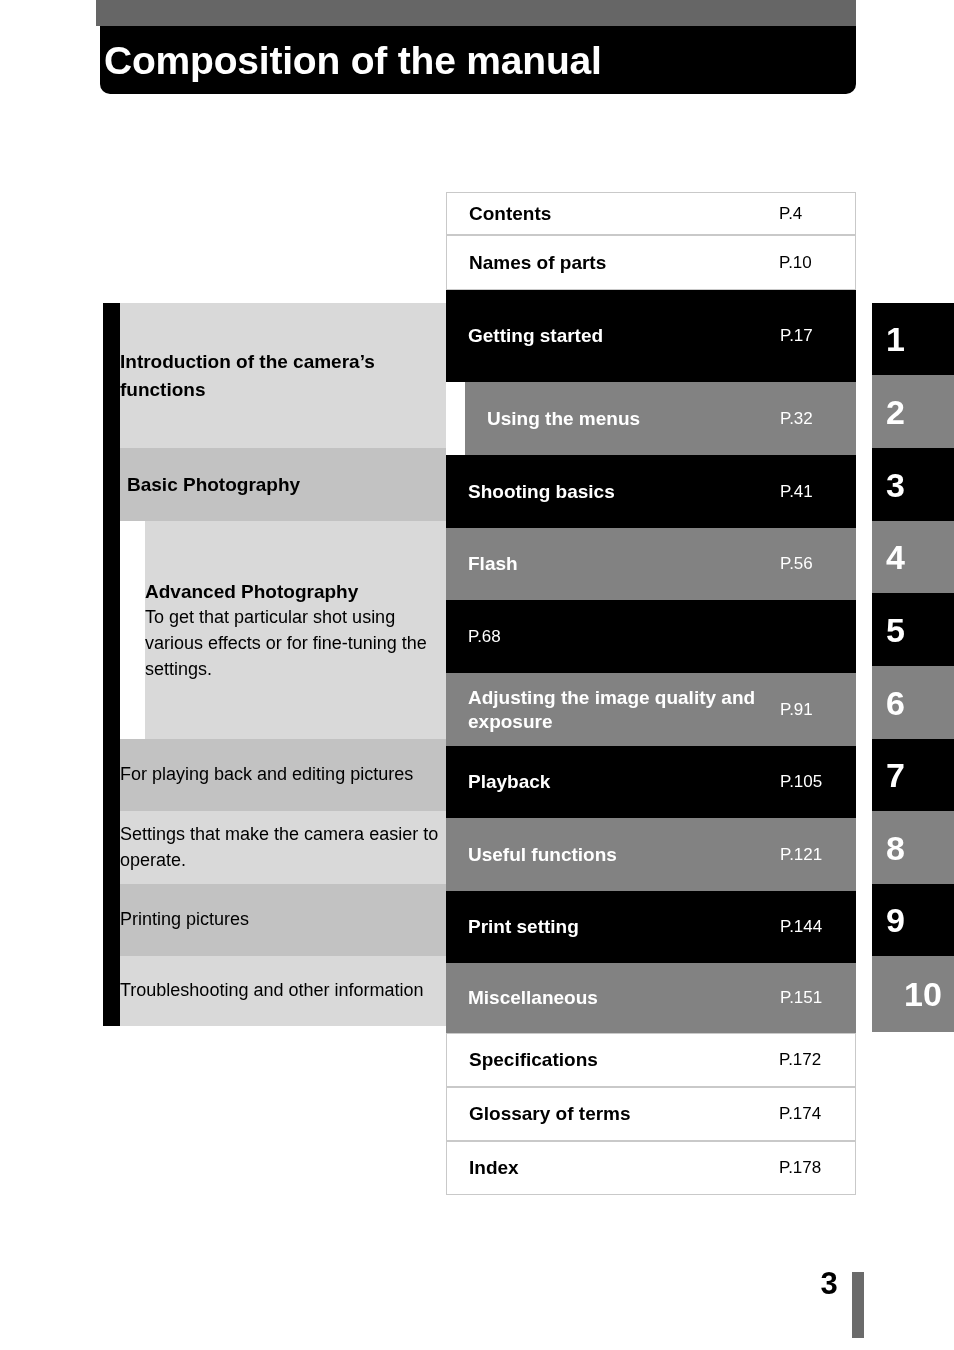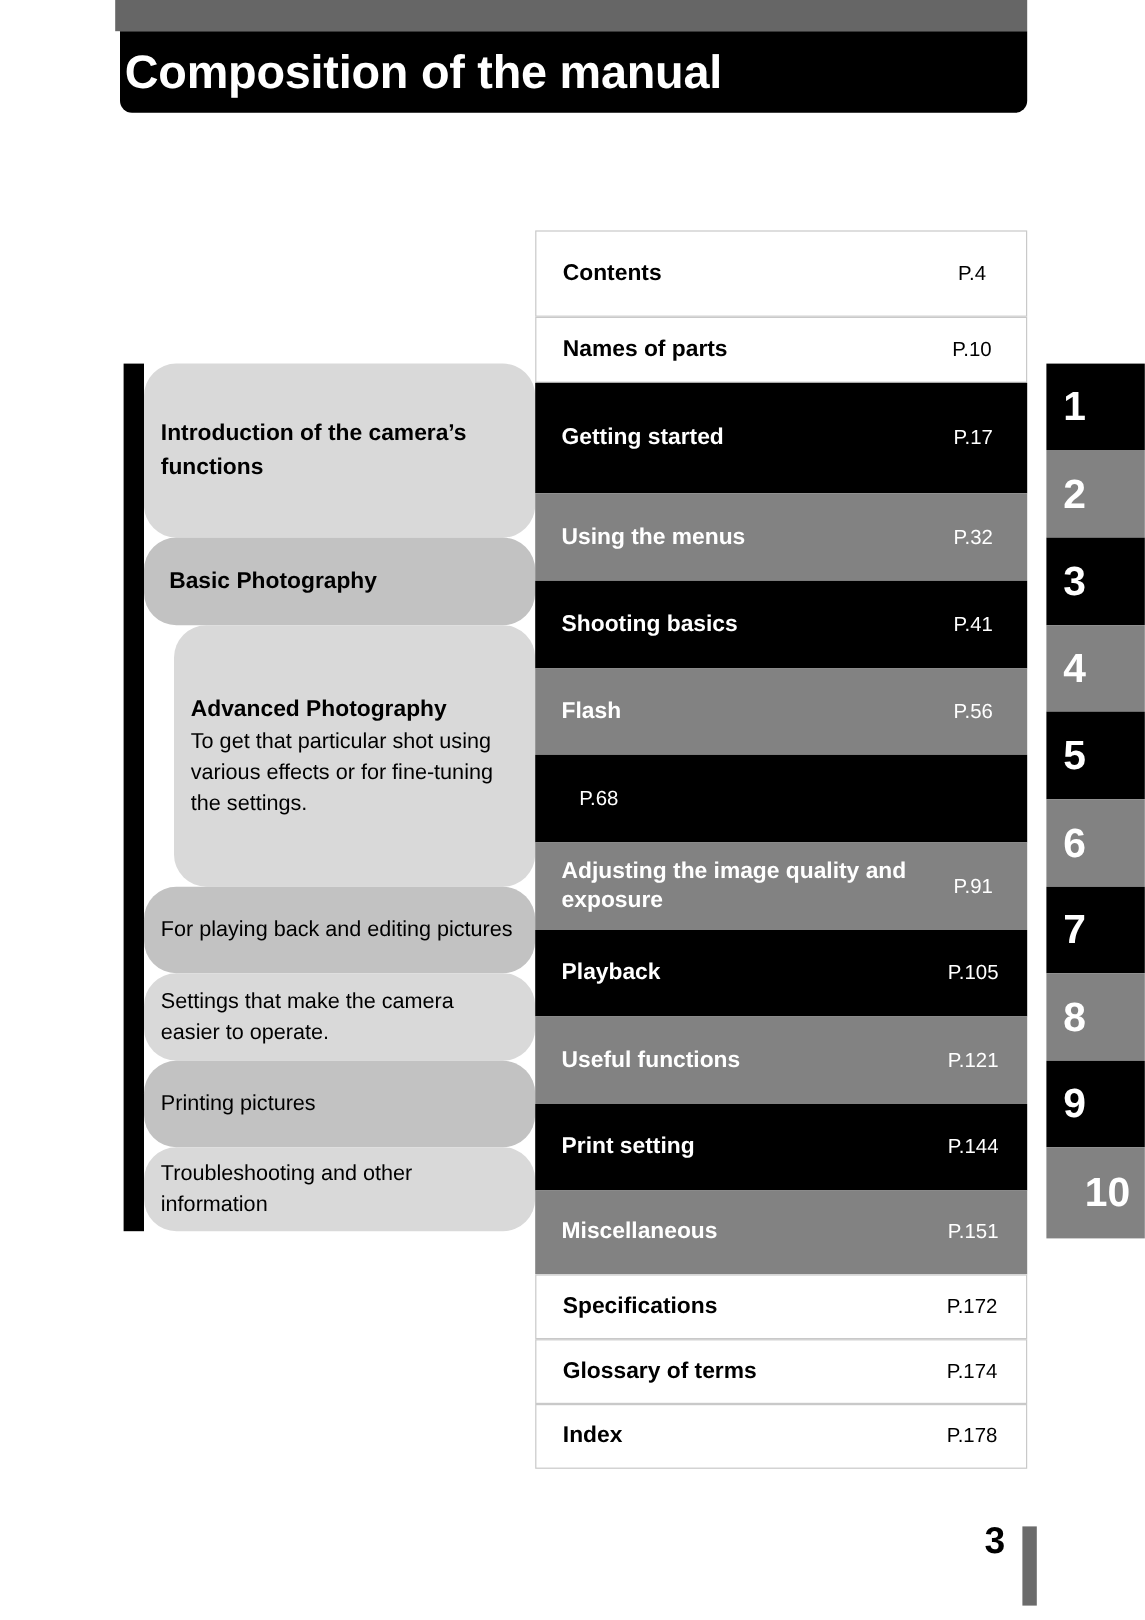--- a/index.html
+++ b/index.html
@@ -25,43 +25,42 @@
 
   
   .diagram{position:absolute;left:0;top:0;width:954px;height:1210px;}
 
   
   .accent-bar{position:absolute;left:103px;top:303px;width:17px;height:723px;background:#000000;}
 
   
   .left-col{position:absolute;left:120px;top:303px;width:326px;}
   .left-row{
-    box-sizing:border-box;padding:0 14px;
+    box-sizing:border-box;padding:0 0;
     display:flex;flex-direction:column;justify-content:center;
     color:#000000;
-    border-radius:27px;
   }
   .left-row .lr-title{font-size:19px;font-weight:bold;line-height:1.45;}
   .left-row .lr-desc{font-size:18px;font-weight:normal;line-height:1.42;}
   .left-row.shade-a{background:#d9d9d9;}
   .left-row.shade-b{background:#c2c2c2;}
 
   
   .mid-col{position:absolute;left:446px;top:192px;width:410px;}
   .mid-row{
     box-sizing:border-box;position:relative;
     display:flex;align-items:center;
     padding:0 14px 0 22px;
   }
   .mid-row .mr-label{
     font-size:19px;font-weight:bold;line-height:1.25;flex:1 1 auto;
   }
   .mid-row .mr-page{
     font-size:17px;font-weight:normal;white-space:nowrap;
-    text-align:center;width:62px;flex:0 0 auto;
+    text-align:left;width:62px;flex:0 0 auto;
   }
   .mid-row.bg-white{background:#ffffff;color:#000000;border:1px solid #c9c9c9;}
   .mid-row.bg-black{background:#000000;color:#ffffff;}
   .mid-row.bg-gray{background:#828282;color:#ffffff;}
 
   
   .tab-col{position:absolute;left:872px;top:303px;width:82px;}
   .tab{
     box-sizing:border-box;display:flex;align-items:center;
     padding-left:14px;color:#ffffff;
@@ -111,33 +110,33 @@
       </div>
       <div class="left-row shade-b" style="height: 72px;">
         <div class="lr-desc">Printing pictures</div>
       </div>
       <div class="left-row shade-a" style="height: 70px;">
         <div class="lr-desc">Troubleshooting and other information</div>
       </div>
     </div>
 
   <div class="mid-col" id="mid-col">
-      <div class="mid-row bg-white" style="height: 72px;">
+      <div class="mid-row bg-white" style="height: 43px;">
         <div class="mr-label">Contents</div>
         <div class="mr-page">P.4</div>
       </div>
       <div class="mid-row bg-white" style="height: 55px;">
         <div class="mr-label">Names of parts</div>
         <div class="mr-page">P.10</div>
       </div>
       <div class="mid-row bg-black" style="height: 92px;">
         <div class="mr-label">Getting started</div>
         <div class="mr-page">P.17</div>
       </div>
-      <div class="mid-row bg-gray" style="height: 73px;">
+      <div class="mid-row bg-gray" style="height: 73px; margin-left: 19px;">
         <div class="mr-label">Using the menus</div>
         <div class="mr-page">P.32</div>
       </div>
       <div class="mid-row bg-black" style="height: 73px;">
         <div class="mr-label">Shooting basics</div>
         <div class="mr-page">P.41</div>
       </div>
       <div class="mid-row bg-gray" style="height: 72px;">
         <div class="mr-label">Flash</div>
         <div class="mr-page">P.56</div>

